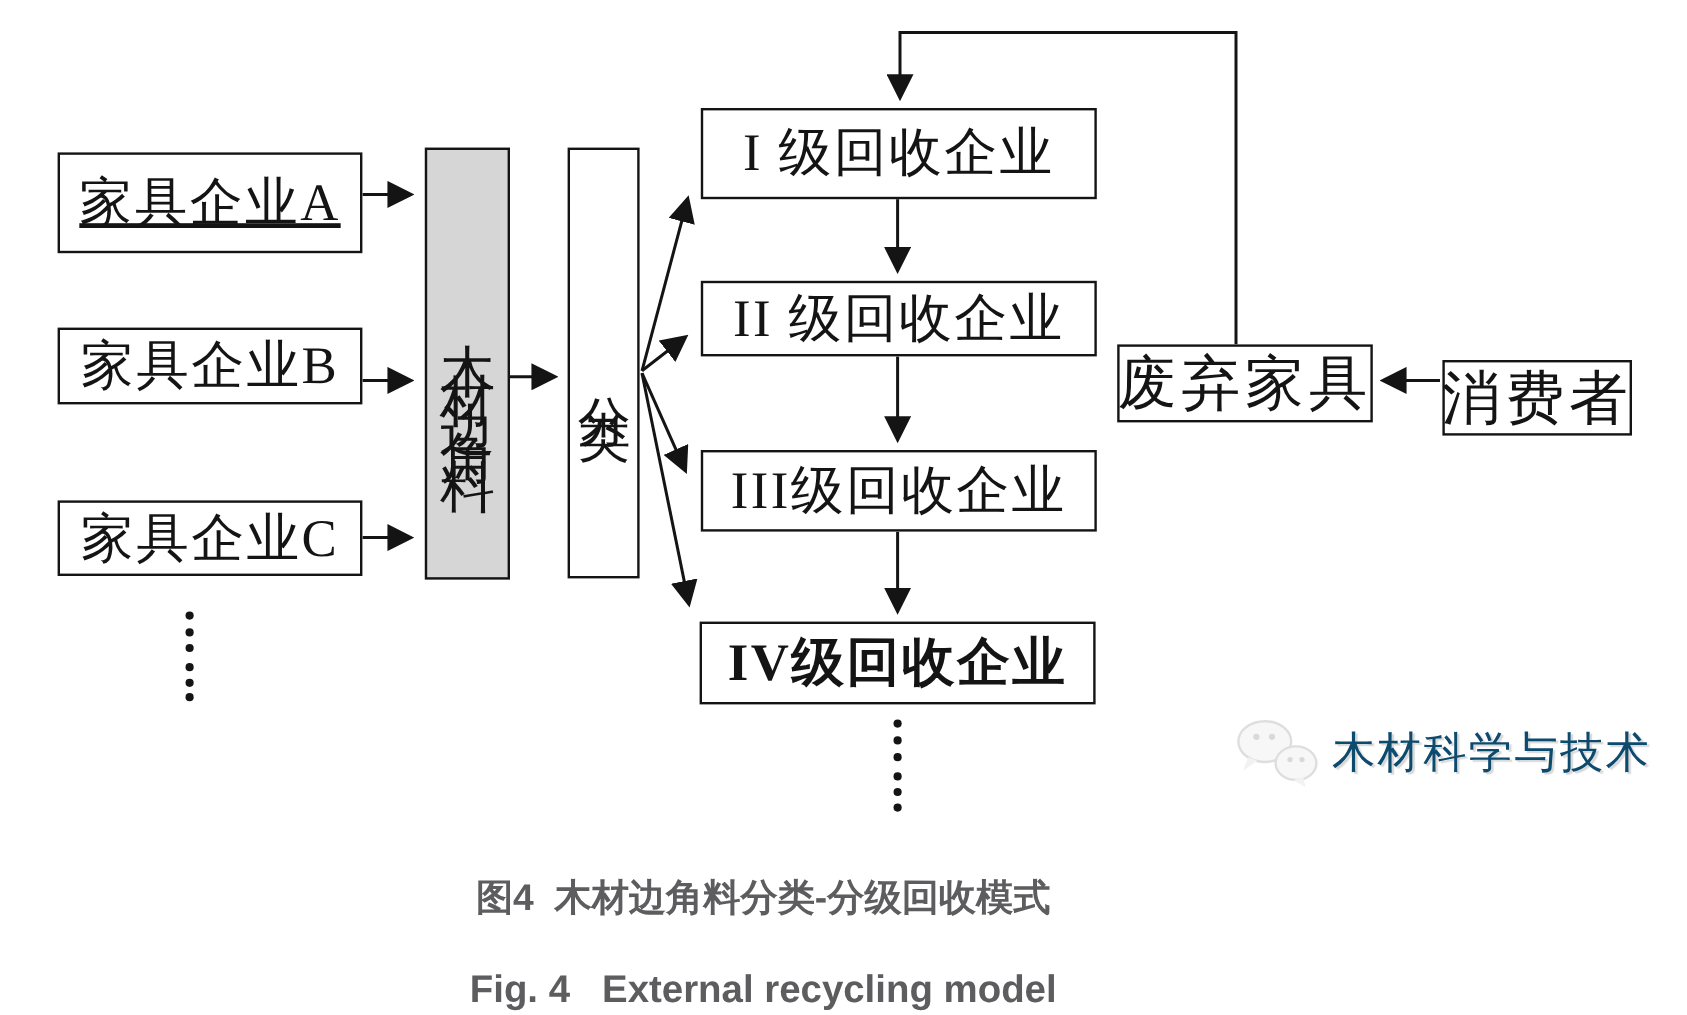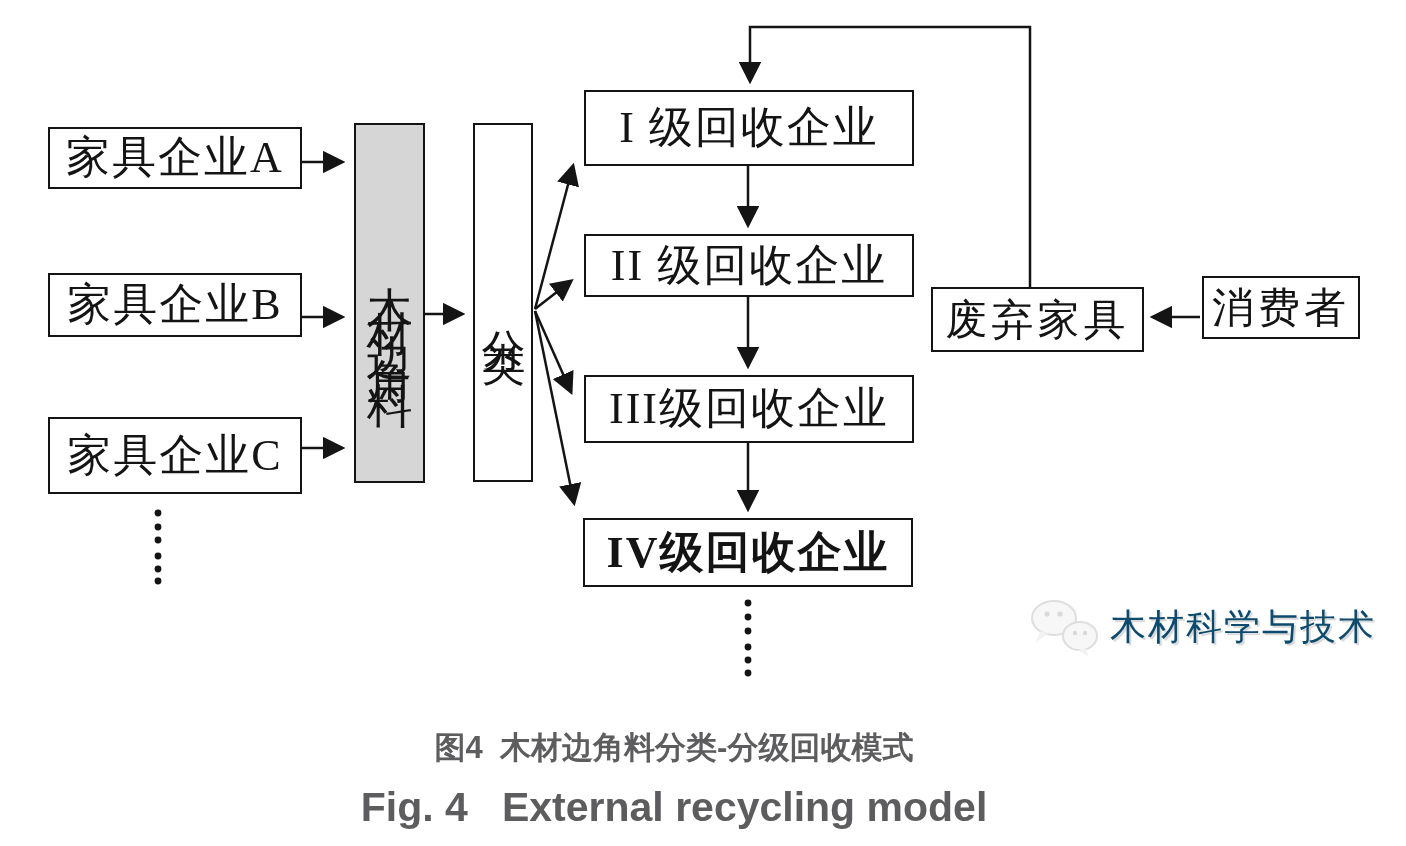--- a/index.html
+++ b/index.html
@@ -23,21 +23,21 @@
     border: 2.5px solid #141414;
     background: #ffffff;
     display: flex;
     align-items: center;
     justify-content: center;
     color: #141414;
     font-family: "Liberation Serif", serif;
     white-space: pre;
   }
   .node.h { font-size: 44px; letter-spacing: 2px; line-height: 1; }
-  .node.small { font-size: 42px; letter-spacing: 4px; }
+  .node.small { font-size: 49px; letter-spacing: 4px; }
   .vtext {
     writing-mode: vertical-rl;
     text-orientation: upright;
     line-height: 1;
     white-space: pre;
   }
   #box-scrap { background: #d6d6d6; }
   #box-scrap .vtext { font-size: 46px; letter-spacing: 24px; margin-top: 14px; }
   #box-classify .vtext { font-size: 44px; letter-spacing: 12px; margin-top: 8px; }
   .watermark {
@@ -57,24 +57,23 @@
   }
   .caption {
     position: absolute;
     left: 0;
     width: 1272px;
     text-align: center;
     font-family: "Liberation Sans", sans-serif;
     font-weight: bold;
     color: #5d5d5f;
     white-space: pre;
-    padding-left: 38px;
   }
   #caption-zh { top: 727px; font-size: 31px; }
-  #caption-en { top: 784px; font-size: 41px; }
+  #caption-en { top: 806px; font-size: 32px; }
 </style>
 </head>
 <body>
 
 <div id="figure">
 
   <svg id="connectors" viewBox="0 0 1406 846" xmlns="http://www.w3.org/2000/svg">
     <defs>
       <marker id="ah" viewBox="0 0 10 10" refX="8.5" refY="5" markerWidth="9" markerHeight="9" orient="auto-start-reverse">
         <path d="M0,0 L10,5 L0,10 z" fill="#141414"></path>
@@ -106,45 +105,45 @@
     <g fill="#141414">
       <circle cx="748" cy="603" r="3.4"></circle>
         <circle cx="748" cy="617" r="3.4"></circle>
         <circle cx="748" cy="631" r="3.4"></circle>
       <circle cx="748" cy="647" r="3.4"></circle>
         <circle cx="748" cy="660" r="3.4"></circle>
         <circle cx="748" cy="673" r="3.4"></circle>
     </g>
   </svg>
 
-  <div class="node h" id="box-a" style="left:48px; top:127px; width:254px; height:62px;">家具企业A</div>
+  <div class="node h" id="box-a" style="left:48px; top:127px; width:254px; height:84px;text-decoration:underline;">家具企业A</div>
 
   <div class="node h" id="box-b" style="left:48px; top:273px; width:254px; height:64px;">家具企业B</div>
 
-  <div class="node h" id="box-c" style="left:48px; top:417px; width:254px; height:77px;">家具企业C</div>
+  <div class="node h" id="box-c" style="left:48px; top:417px; width:254px; height:63px;">家具企业C</div>
 
   <div class="node" id="box-scrap" style="left:354px; top:123px; width:71px; height:360px;">
     <span class="vtext">木材边角料</span>
   </div>
 
   <div class="node" id="box-classify" style="left:473px; top:123px; width:60px; height:359px;">
     <span class="vtext">分类</span>
   </div>
 
   <div class="node h" id="box-l1" style="left:584px; top:90px; width:330px; height:76px;">I 级回收企业</div>
 
   <div class="node h" id="box-l3" style="left:584px; top:375px; width:330px; height:68px;">III级回收企业</div>
 
   <div class="node h" id="box-l2" style="left:584px; top:234px; width:330px; height:63px;">II 级回收企业</div>
 
   <div class="node h" id="box-l4" style="left:583px; top:518px; width:330px; height:69px;font-weight:bold;">IV级回收企业</div>
 
   <div class="node small" id="box-waste" style="left:931px; top:287px; width:213px; height:65px;">废弃家具</div>
 
-  <div class="node small" id="box-consumer" style="left:1202px; top:276px; width:158px; height:63px;">消费者</div>
+  <div class="node small" id="box-consumer" style="left:1202px; top:300px; width:158px; height:63px;">消费者</div>
 
   <div class="watermark">
     <svg width="76" height="62" viewBox="0 0 76 62">
       <g fill="#f7f7f7" stroke="#dedede" stroke-width="2">
         <ellipse cx="26" cy="22" rx="22" ry="17"></ellipse>
         <path d="M12 35 L8 46 L20 38 z" stroke="none" fill="#f2f2f2"></path>
       </g>
       <g fill="#f7f7f7" stroke="#dedede" stroke-width="2">
         <ellipse cx="52" cy="40" rx="17" ry="14"></ellipse>
         <path d="M58 52 L60 60 L50 54 z" stroke="none" fill="#f2f2f2"></path>

